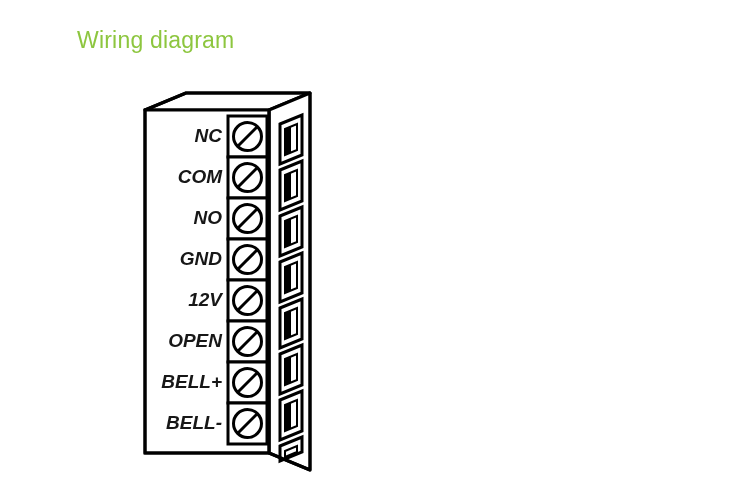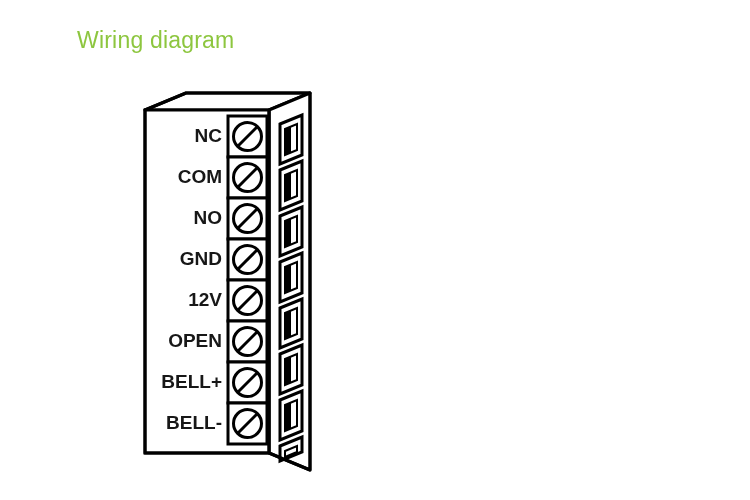--- a/index.html
+++ b/index.html
@@ -30,20 +30,21 @@
     font-family: Liberation Sans, sans-serif;
     white-space: nowrap;
     margin-left: 47px;
   }
   .diagram-wrap {
     position: absolute;
     left: 0;
     top: 0;
     width: 750px;
     height: 500px;
+    font-style: italic;
   }
   svg.diagram {
     display: block;
   }
   .terminal-label {
     font-family: "Liberation Sans", sans-serif;
     font-weight: bold;
     font-size: 19px;
     fill: #171717;
     text-anchor: end;

